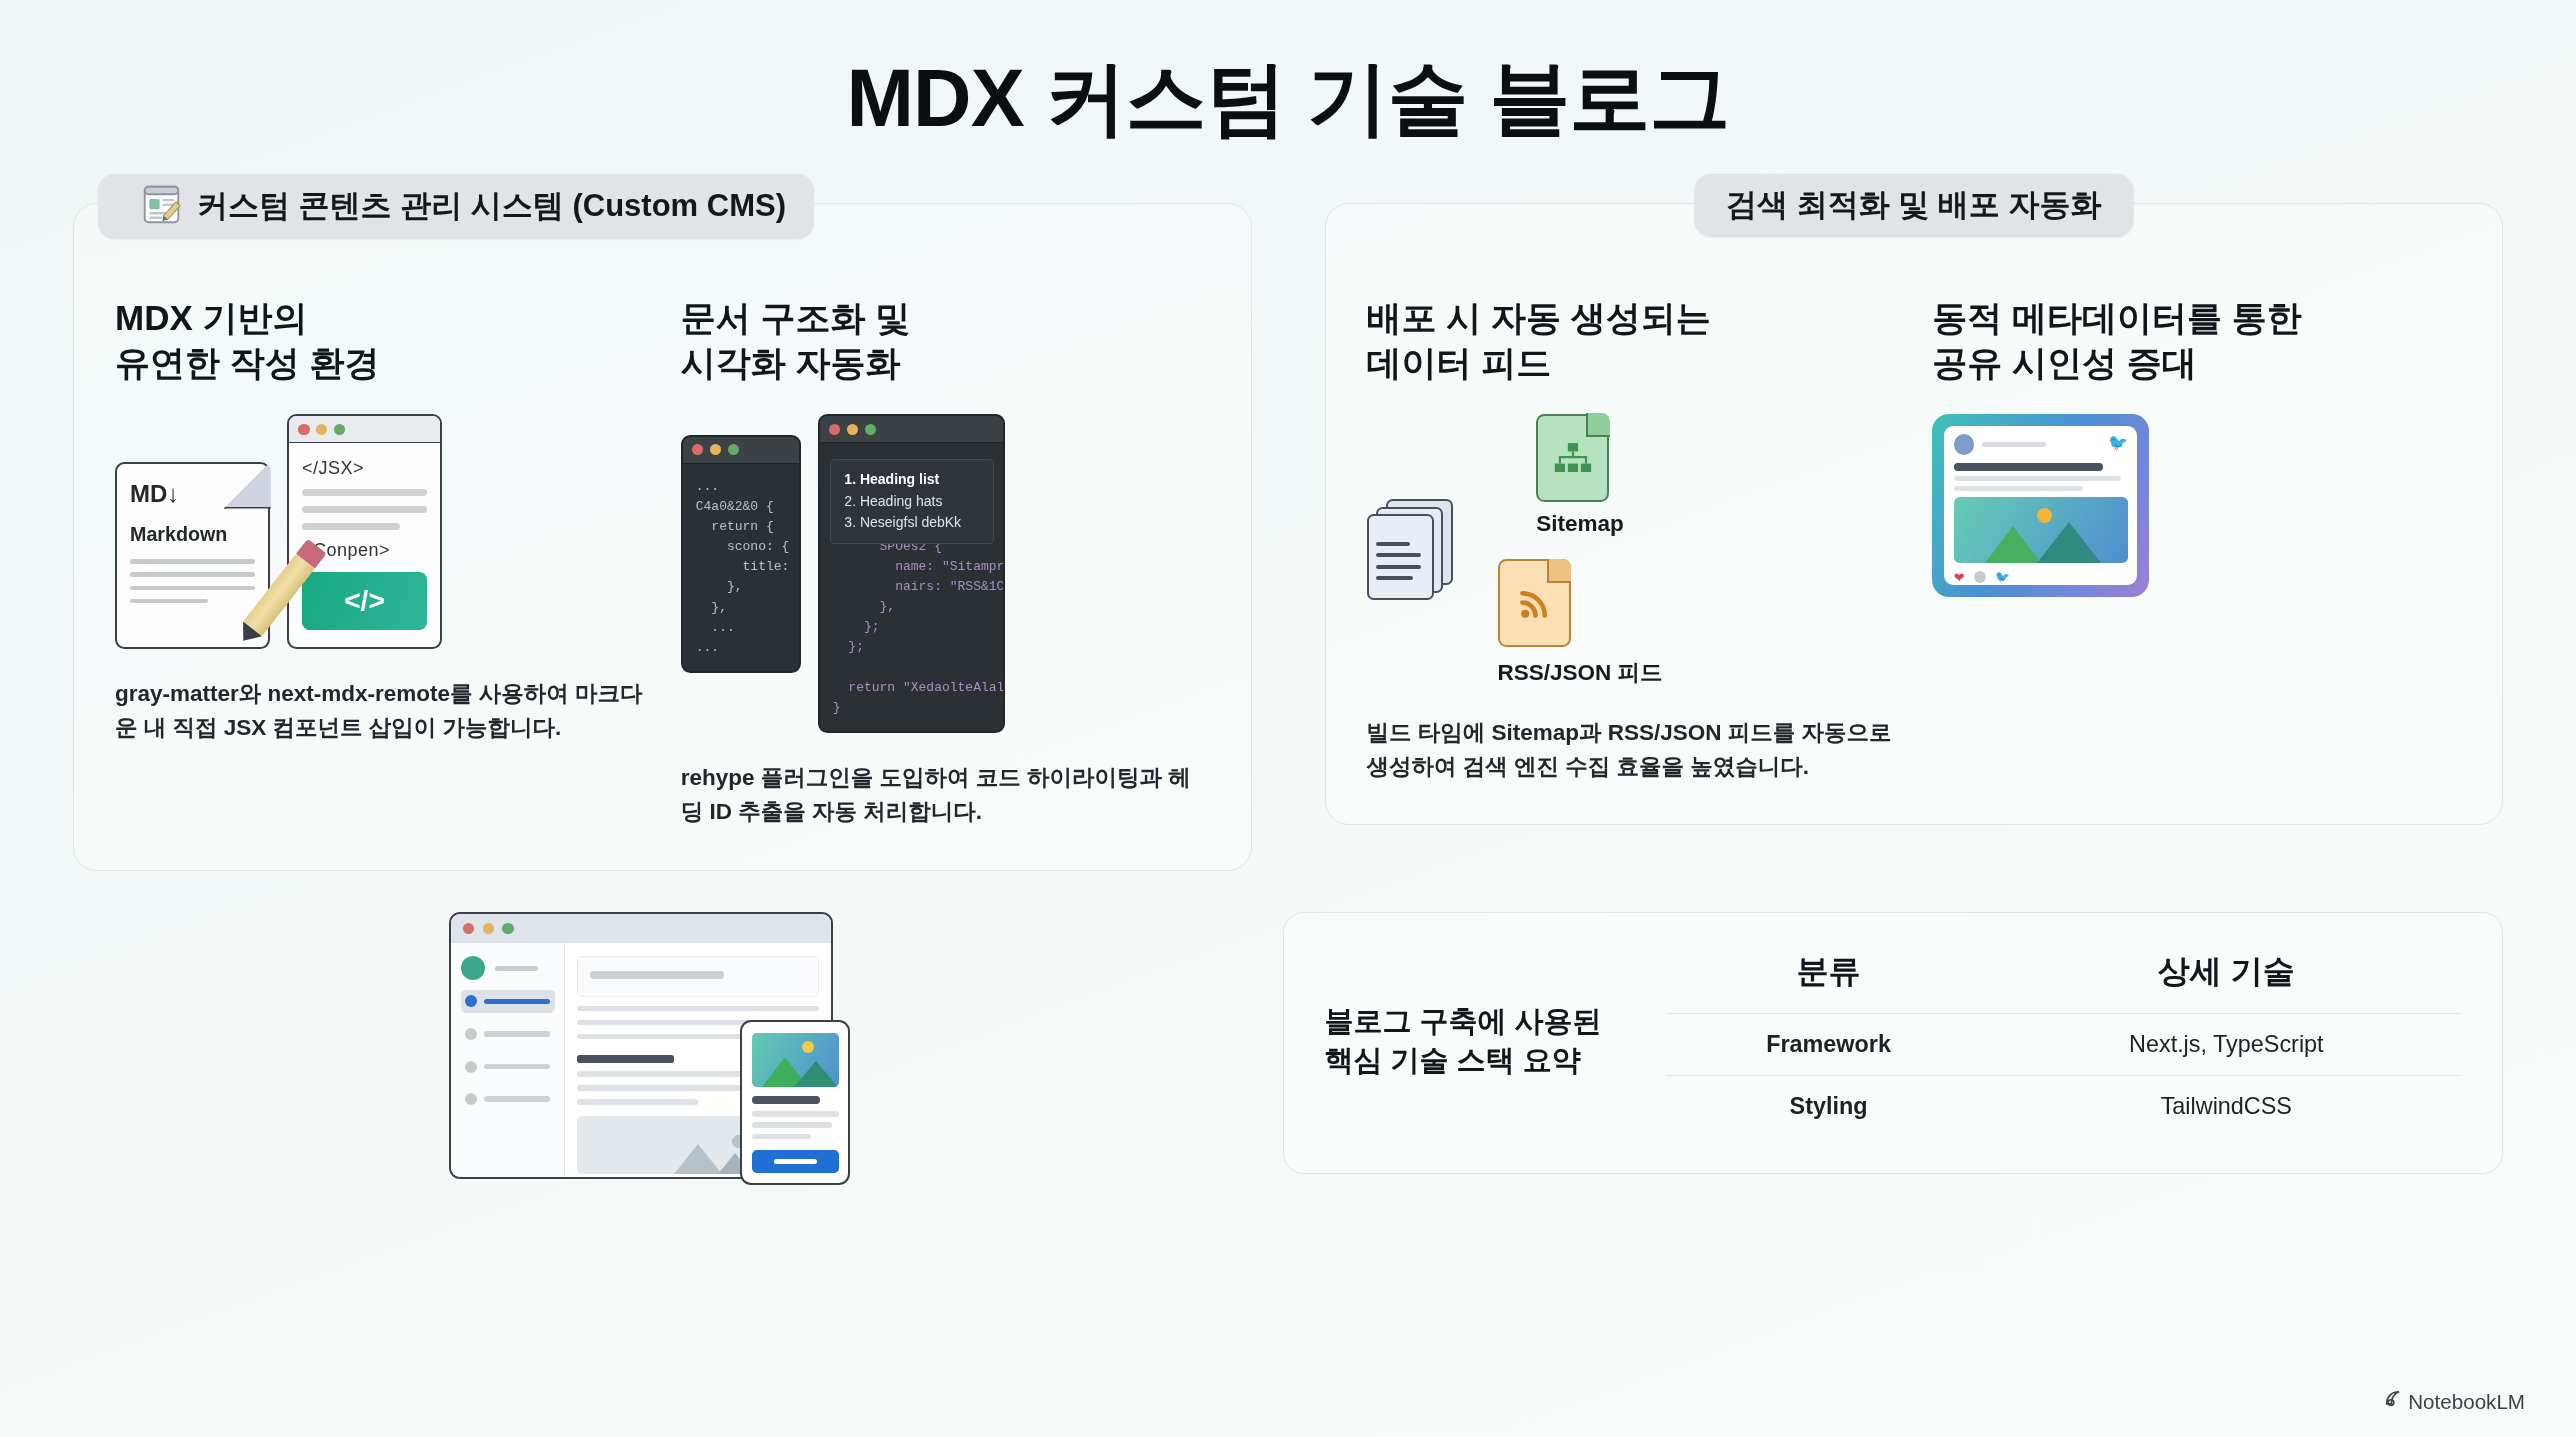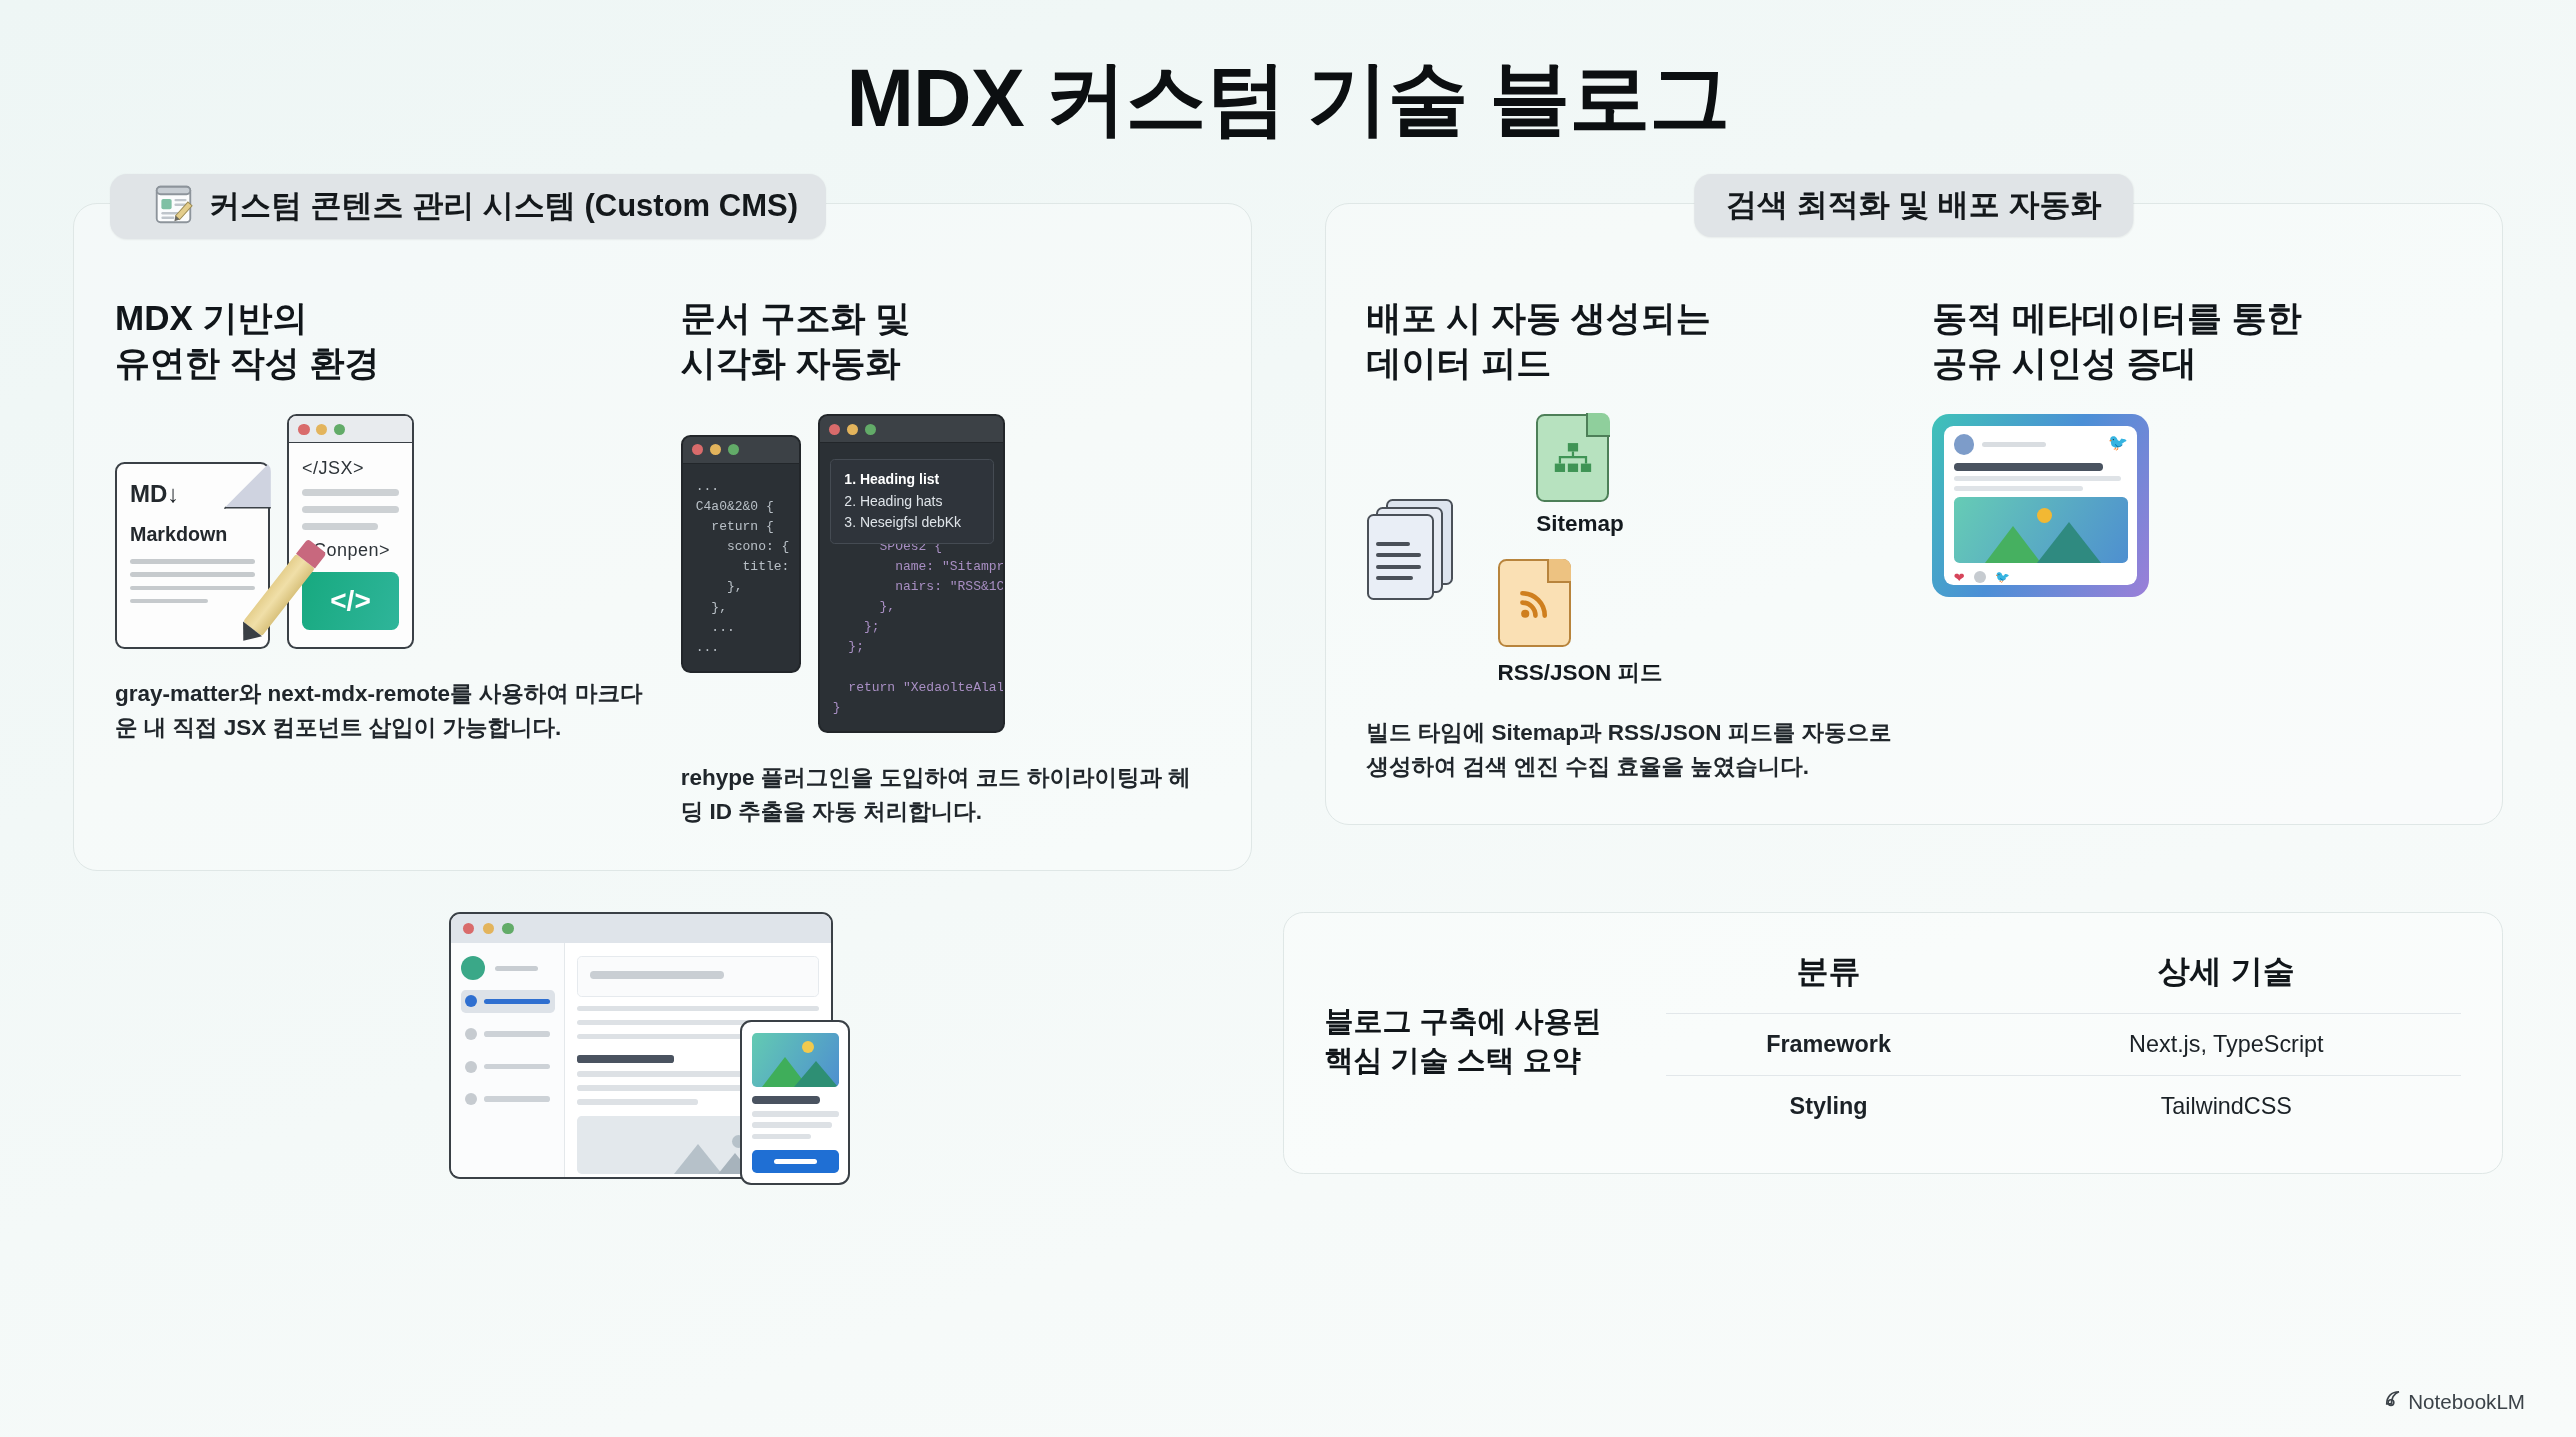--- a/index.html
+++ b/index.html
@@ -43,21 +43,21 @@
     position:absolute;
     top:-30px;
     display:flex;
     align-items:center;
     gap:15px;
     background:#e0e4e7;
     border-radius:17px;
     padding:10.3px 28px 10.3px 17px;
     box-shadow:0 0.9px 1.9px rgba(0,0,0,.06);
   }
-  .panel-header.left { left:36px;padding-left:43px; }
+  .panel-header.left { left:24px;padding-left:43px; }
   .panel-header.center { left:50%; transform:translateX(-50%); padding:10.3px 32px; }
   .panel-header-title {
     font-size:31px;
     font-weight:700;
     color:#14181b;
     white-space:nowrap;
   }
 
   
   .duo { display:flex; gap:37px; }
@@ -327,21 +327,21 @@
               <div class="md-sub">Markdown</div>
               <div class="lines">
                 <i style="width:100%"></i>
                   <i style="width:100%"></i>
                   <i style="width:100%"></i>
                   <i style="width:62%"></i>
               </div>
               <span class="pencil"></span>
             </div>
 
-            <div class="win" style="width:127px">
+            <div class="win" style="width:155px">
               <div class="win-bar">
                 <span class="dot r"></span>
                 <span class="dot y"></span>
                 <span class="dot g"></span>
               </div>
               <div class="win-body">
                 <div class="code-tag">&lt;/JSX&gt;</div>
                 <i class="skel" style="width:100%"></i>
                 <i class="skel" style="width:100%"></i>
                 <i class="skel" style="width:78%"></i>

